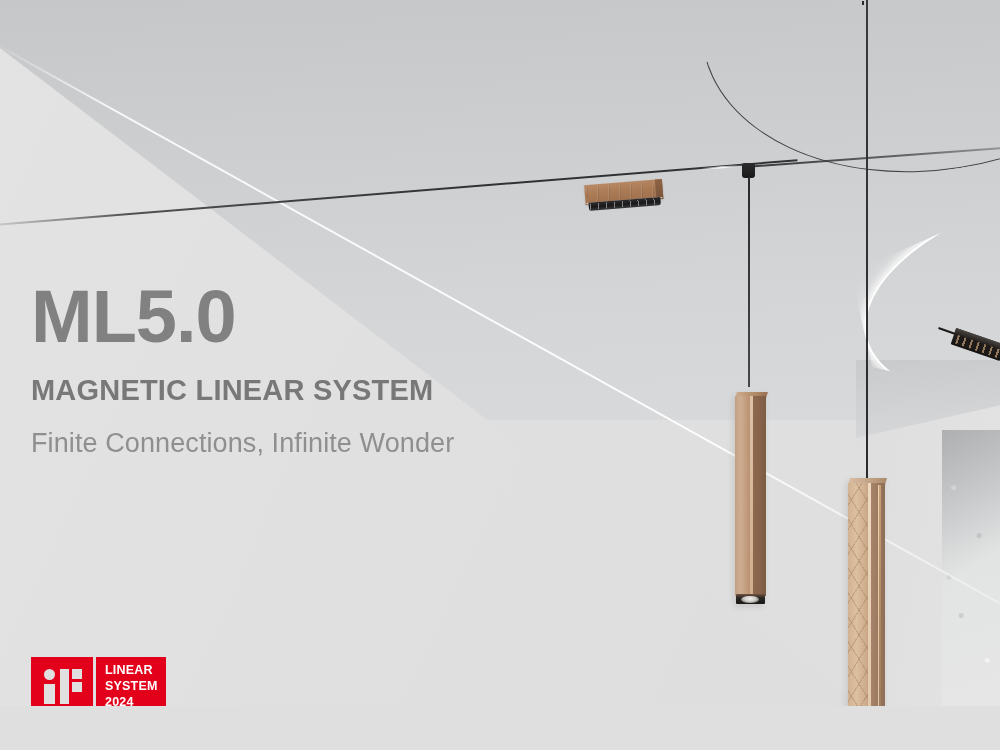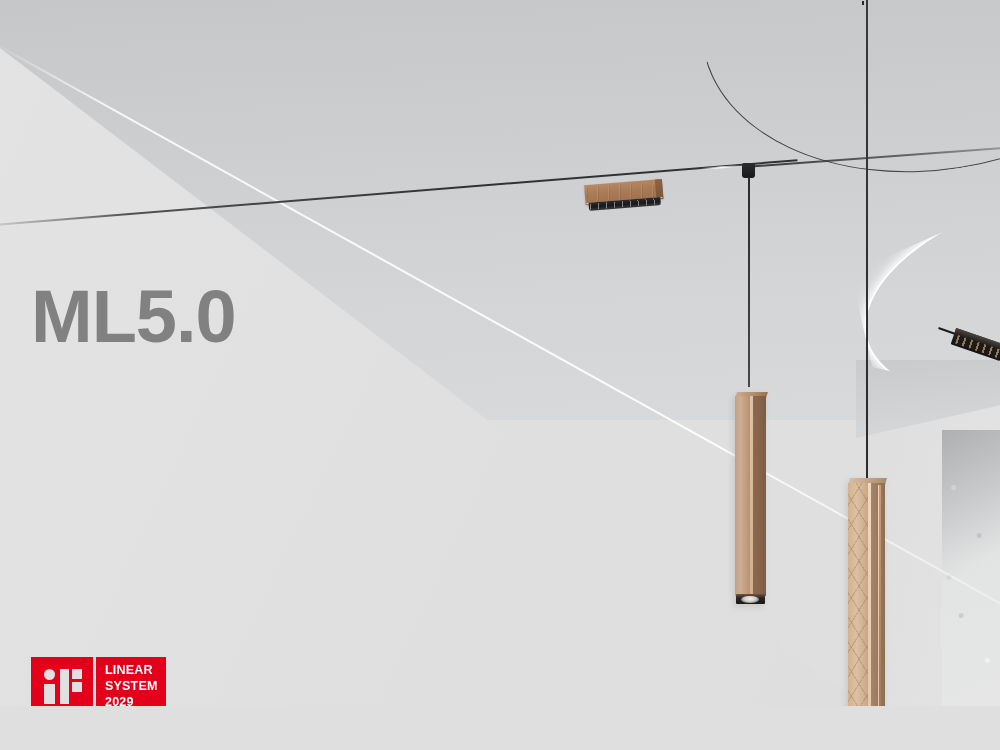--- a/index.html
+++ b/index.html
@@ -410,31 +410,33 @@
       <div class="q-bot"></div>
       <div class="q-lens"></div>
     </div>
 
     <div class="bronze-reveal"></div>
     <div class="bronze-reveal-hl"></div>
   </div>
 
   <div class="copy">
     <div class="title">ML5.0</div>
+    <div class="subtitle">MAGNETIC LINEAR SYSTEM</div>
+    <div class="tagline">Finite Connections, Infinite Wonder</div>
   </div>
 
   <div class="badge">
     <div class="badge-mark">
       <div class="mk-dot"></div>
       <div class="mk-istem"></div>
       <div class="mk-fstem"></div>
       <div class="mk-farm1"></div>
       <div class="mk-farm2"></div>
     </div>
     <div class="badge-gap"></div>
     <div class="badge-text">
       <span>LINEAR</span>
       <span>SYSTEM</span>
-      <span>2029</span>
+      <span>2024</span>
     </div>
   </div>
 
 </div>
 
 </body></html>

